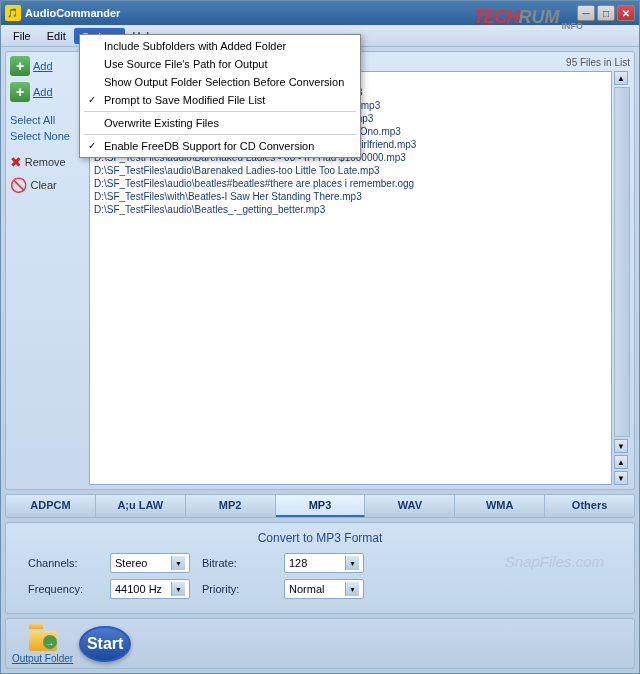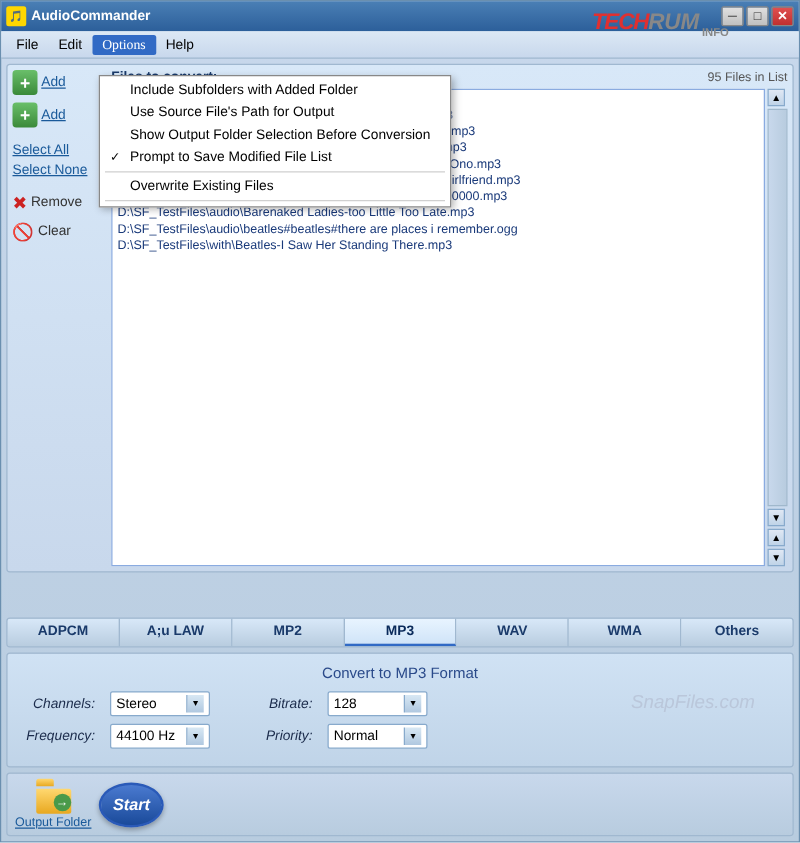--- a/index.html
+++ b/index.html
@@ -94,21 +94,21 @@
     }
     .menu-item.active {
       background: #316ac5;
       color: white;
       font-family: Liberation Serif, serif;
     }
 
     
     .dropdown-overlay {
       position: absolute;
-      top: 59px;
+      top: 33px;
       left: 78px;
       background: white;
       border: 1px solid #888;
       box-shadow: 2px 2px 6px rgba(0,0,0,0.3);
       z-index: 100;
       min-width: 260px;
       padding: 2px 0;
     }
     .dropdown-item {
       padding: 3px 16px 3px 24px;
@@ -163,21 +163,20 @@
     .files-container {
       flex: 1;
       display: flex;
       flex-direction: column;
       min-width: 0;
     }
     .select-link {
       color: #1a5a9a;
       cursor: pointer;
       font-size: 11px;
-      text-decoration: underline;
     }
 
     .remove-btn, .clear-btn {
       display: flex;
       align-items: center;
       gap: 3px;
       cursor: pointer;
       font-size: 11px;
       color: #333;
     }
@@ -212,21 +211,20 @@
     }
 
     
     .format-tabs {
       display: flex;
       background: #b8ccdf;
       border: 1px solid #a0b8d0;
       border-radius: 3px;
       overflow: hidden;
       flex-shrink: 0;
-      margin-top: 32px;
     }
     .format-tab {
       flex: 1;
       text-align: center;
       padding: 4px 2px;
       cursor: pointer;
       font-size: 11px;
       font-weight: bold;
       color: #1a3a6a;
       background: linear-gradient(to bottom, #d8e8f8, #b8ccdf);
@@ -237,41 +235,39 @@
       background: linear-gradient(to bottom, #e8f4ff, #d0e4f8);
       color: #0a2a5a;
       border-bottom: 2px solid #316ac5;
     }
 
     
     .convert-section {
       background: linear-gradient(to bottom, #d0e2f4, #c0d4e8);
       border: 1px solid #a0b8d0;
       border-radius: 3px;
-      padding: 8px 0;
+      padding: 8px 22px;
       flex-shrink: 0;
     }
     .convert-title {
       text-align: center;
       font-size: 12px;
       color: #2a4a8a;
       margin-bottom: 8px;
     }
     .convert-row {
       display: flex;
       align-items: center;
       gap: 12px;
       margin-bottom: 6px;
     }
     .convert-label {
       width: 70px;
-      text-align: right;
       font-size: 11px;
       color: #1a2a4a;
-      font-style: italic;
     }
     .convert-select {
       background: white;
       border: 1px solid #88aacc;
       border-radius: 2px;
       padding: 2px 4px;
       font-size: 11px;
       display: flex;
       align-items: center;
       justify-content: space-between;
@@ -375,27 +371,26 @@
 
     .start-btn {
       width: 52px;
       height: 36px;
       background: linear-gradient(to bottom, #4a7ad0, #1a4a9a);
       border-radius: 50%;
       display: flex;
       align-items: center;
       justify-content: center;
       color: white;
-      font-size: 13px;
+      font-size: 16px;
       font-weight: bold;
       cursor: pointer;
       border: 2px solid #2a5ab8;
       box-shadow: 0 2px 4px rgba(0,0,0,0.3);
       flex-shrink: 0;
-      font-style: italic;
     }
   </style>
 </head>
 <body>
 
 <div class="window">
 
   <div class="titlebar">
     <div class="titlebar-icon">🎵</div>
     <span class="titlebar-title">AudioCommander</span>
@@ -419,20 +414,21 @@
   </div>
 
   <div class="dropdown-overlay">
     <div class="dropdown-item">Include Subfolders with Added Folder</div>
     <div class="dropdown-item">Use Source File's Path for Output</div>
     <div class="dropdown-item">Show Output Folder Selection Before Conversion</div>
     <div class="dropdown-item checked">Prompt to Save Modified File List</div>
     <div class="dropdown-separator"></div>
     <div class="dropdown-item">Overwrite Existing Files</div>
     <div class="dropdown-separator"></div>
+    <div class="dropdown-item checked">Enable FreeDB Support for CD Conversion</div>
   </div>
 
   <div class="main">
 
     <div class="files-section">
       <div class="files-left">
         <div style="display:flex; align-items:center; gap:3px; margin-bottom:2px;">
           <div style="width:20px;height:20px;background:linear-gradient(to bottom,#6abf6a,#3a8a3a);border-radius:3px;display:flex;align-items:center;justify-content:center;color:white;font-size:14px;font-weight:bold;cursor:pointer;">+</div>
           <span style="color:#1a5a9a;text-decoration:underline;cursor:pointer;font-size:11px;">Add</span>
         </div>
@@ -466,20 +462,21 @@
             <div class="file-item">D:\SF_TestFiles\audio\Always.wma</div>
                 <div class="file-item">D:\SF_TestFiles\audio\Ashanti-Murda Inc-Foolish Clean.mp3</div>
                 <div class="file-item">D:\SF_TestFiles\audio\Backstreet Boys_Shape Of My Heart.mp3</div>
                 <div class="file-item">D:\SF_TestFiles\audio\Barenaked Ladies - 04 - One Week.mp3</div>
                 <div class="file-item">D:\SF_TestFiles\audio\Barenaked Ladies - 05 - Be My Yoko Ono.mp3</div>
                 <div class="file-item">D:\SF_TestFiles\audio\Barenaked Ladies - 06 - Alternative Girlfriend.mp3</div>
                 <div class="file-item">D:\SF_TestFiles\audio\Barenaked Ladies - 08 - If I Had $1000000.mp3</div>
                 <div class="file-item">D:\SF_TestFiles\audio\Barenaked Ladies-too Little Too Late.mp3</div>
                 <div class="file-item">D:\SF_TestFiles\audio\beatles#beatles#there are places i remember.ogg</div>
                 <div class="file-item">D:\SF_TestFiles\with\Beatles-I Saw Her Standing There.mp3</div>
+                <div class="file-item">D:\SF_TestFiles\audio\Beatles_-_getting_better.mp3</div>
               </div>
           </div>
           <div style="width:16px; display:flex; flex-direction:column; gap:2px; flex-shrink:0;">
             <div style="width:14px;height:14px;background:linear-gradient(to bottom,#e0e8f4,#c0d4e8);border:1px solid #88aacc;display:flex;align-items:center;justify-content:center;cursor:pointer;font-size:8px;">▲</div>
             <div style="flex:1;background:linear-gradient(to right,#c8d8ec,#b8ccdf);border:1px solid #a0b8cc;"></div>
             <div style="width:14px;height:14px;background:linear-gradient(to bottom,#e0e8f4,#c0d4e8);border:1px solid #88aacc;display:flex;align-items:center;justify-content:center;cursor:pointer;font-size:8px;">▼</div>
             <div style="width:14px;height:14px;background:linear-gradient(to bottom,#e0e8f4,#c0d4e8);border:1px solid #88aacc;display:flex;align-items:center;justify-content:center;cursor:pointer;font-size:8px;">▲</div>
             <div style="width:14px;height:14px;background:linear-gradient(to bottom,#e0e8f4,#c0d4e8);border:1px solid #88aacc;display:flex;align-items:center;justify-content:center;cursor:pointer;font-size:8px;">▼</div>
           </div>
         </div>

